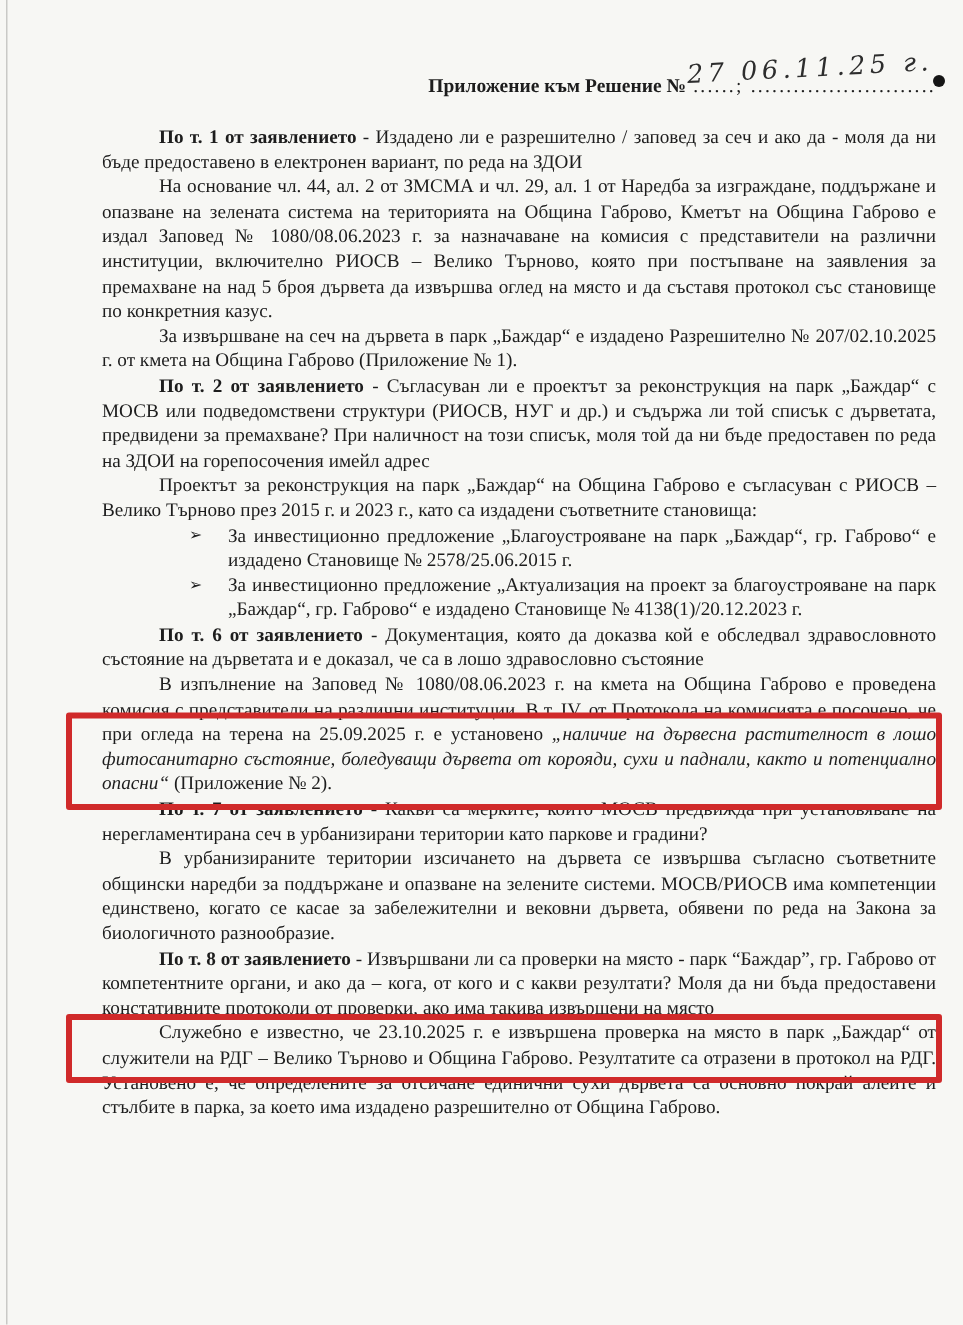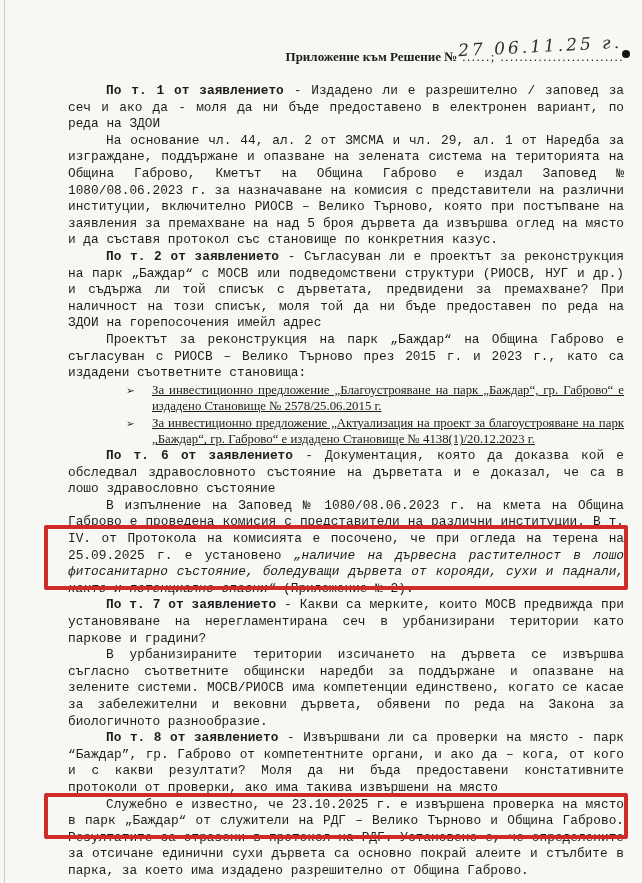--- a/index.html
+++ b/index.html
@@ -33,33 +33,33 @@
     font-family:"DejaVu Serif",serif; font-style:italic;
     font-size:17px; letter-spacing:3px; color:#2d2d2d;
     transform:rotate(-3deg); white-space:nowrap;
   }
 
   
   .section { }
   .section.first { margin-top:17px; }
   .para {
     margin:0; font-size:12.8px; line-height:16.6px;
-    text-align:justify; text-indent:38px;font-family:Liberation Mono, monospace;
+    text-align:justify; text-indent:38px;
   }
   .para b { font-weight:bold; }
   .para i, .bullet-text i { font-style:italic; }
 
   .bullet { display:flex; margin-left:58px; }
   .bullet-marker {
     flex:none; width:26px;
     font-family:"DejaVu Sans",sans-serif; font-size:10.5px;
     line-height:16.6px; color:#222;
   }
   .bullet-text {
-    flex:1; font-size:12.8px; line-height:16.6px; text-align:justify;text-decoration:underline;
+    flex:1; font-size:12.8px; line-height:16.6px; text-align:justify;
   }
 
   
   .para-wrap { position:relative; }
   .redbox {
     position:absolute; border:4px solid var(--red,#d02a2a);
     border-radius:2px; pointer-events:none;
   }
   .redbox-1 { left:-24px; right:-4px; top:-6px; bottom:-10px; }
   .redbox-2 { left:-24px; right:-4px; top:27px; height:57px; }
@@ -78,20 +78,21 @@
       <span class="header-label">Приложение към Решение №</span><span class="header-dots"> ......; ..........................</span>
       <span class="handwritten">27  06.11.25 г.</span>
     </div>
 
     <div class="section first">
       <p class="para">
         <b>По т. 1 от заявлението</b>
         <span>- Издадено ли е разрешително / заповед за сеч и ако да - моля да ни бъде предоставено в електронен вариант, по реда на ЗДОИ</span>
       </p>
       <p class="para">На основание чл. 44, ал. 2 от ЗМСМА и чл. 29, ал. 1 от Наредба за изграждане, поддържане и опазване на зелената система на територията на Община Габрово, Кметът на Община Габрово е издал Заповед № 1080/08.06.2023 г. за назначаване на комисия с представители на различни институции, включително РИОСВ – Велико Търново, която при постъпване на заявления за премахване на над 5 броя дървета да извършва оглед на място и да съставя протокол със становище по конкретния казус.</p>
+      <p class="para">За извършване на сеч на дървета в парк „Баждар“ е издадено Разрешително № 207/02.10.2025 г. от кмета на Община Габрово (Приложение № 1).</p>
     </div>
 
     <div class="section">
       <p class="para">
         <b>По т. 2 от заявлението</b>
         <span>- Съгласуван ли е проектът за реконструкция на парк „Баждар“ с МОСВ или подведомствени структури (РИОСВ, НУГ и др.) и съдържа ли той списък с дърветата, предвидени за премахване? При наличност на този списък, моля той да ни бъде предоставен по реда на ЗДОИ на горепосочения имейл адрес</span>
       </p>
       <p class="para">Проектът за реконструкция на парк „Баждар“ на Община Габрово е съгласуван с РИОСВ – Велико Търново през 2015 г. и 2023 г., като са издадени съответните становища:</p>
       <div class="bullet">
         <span class="bullet-marker">➢</span>

